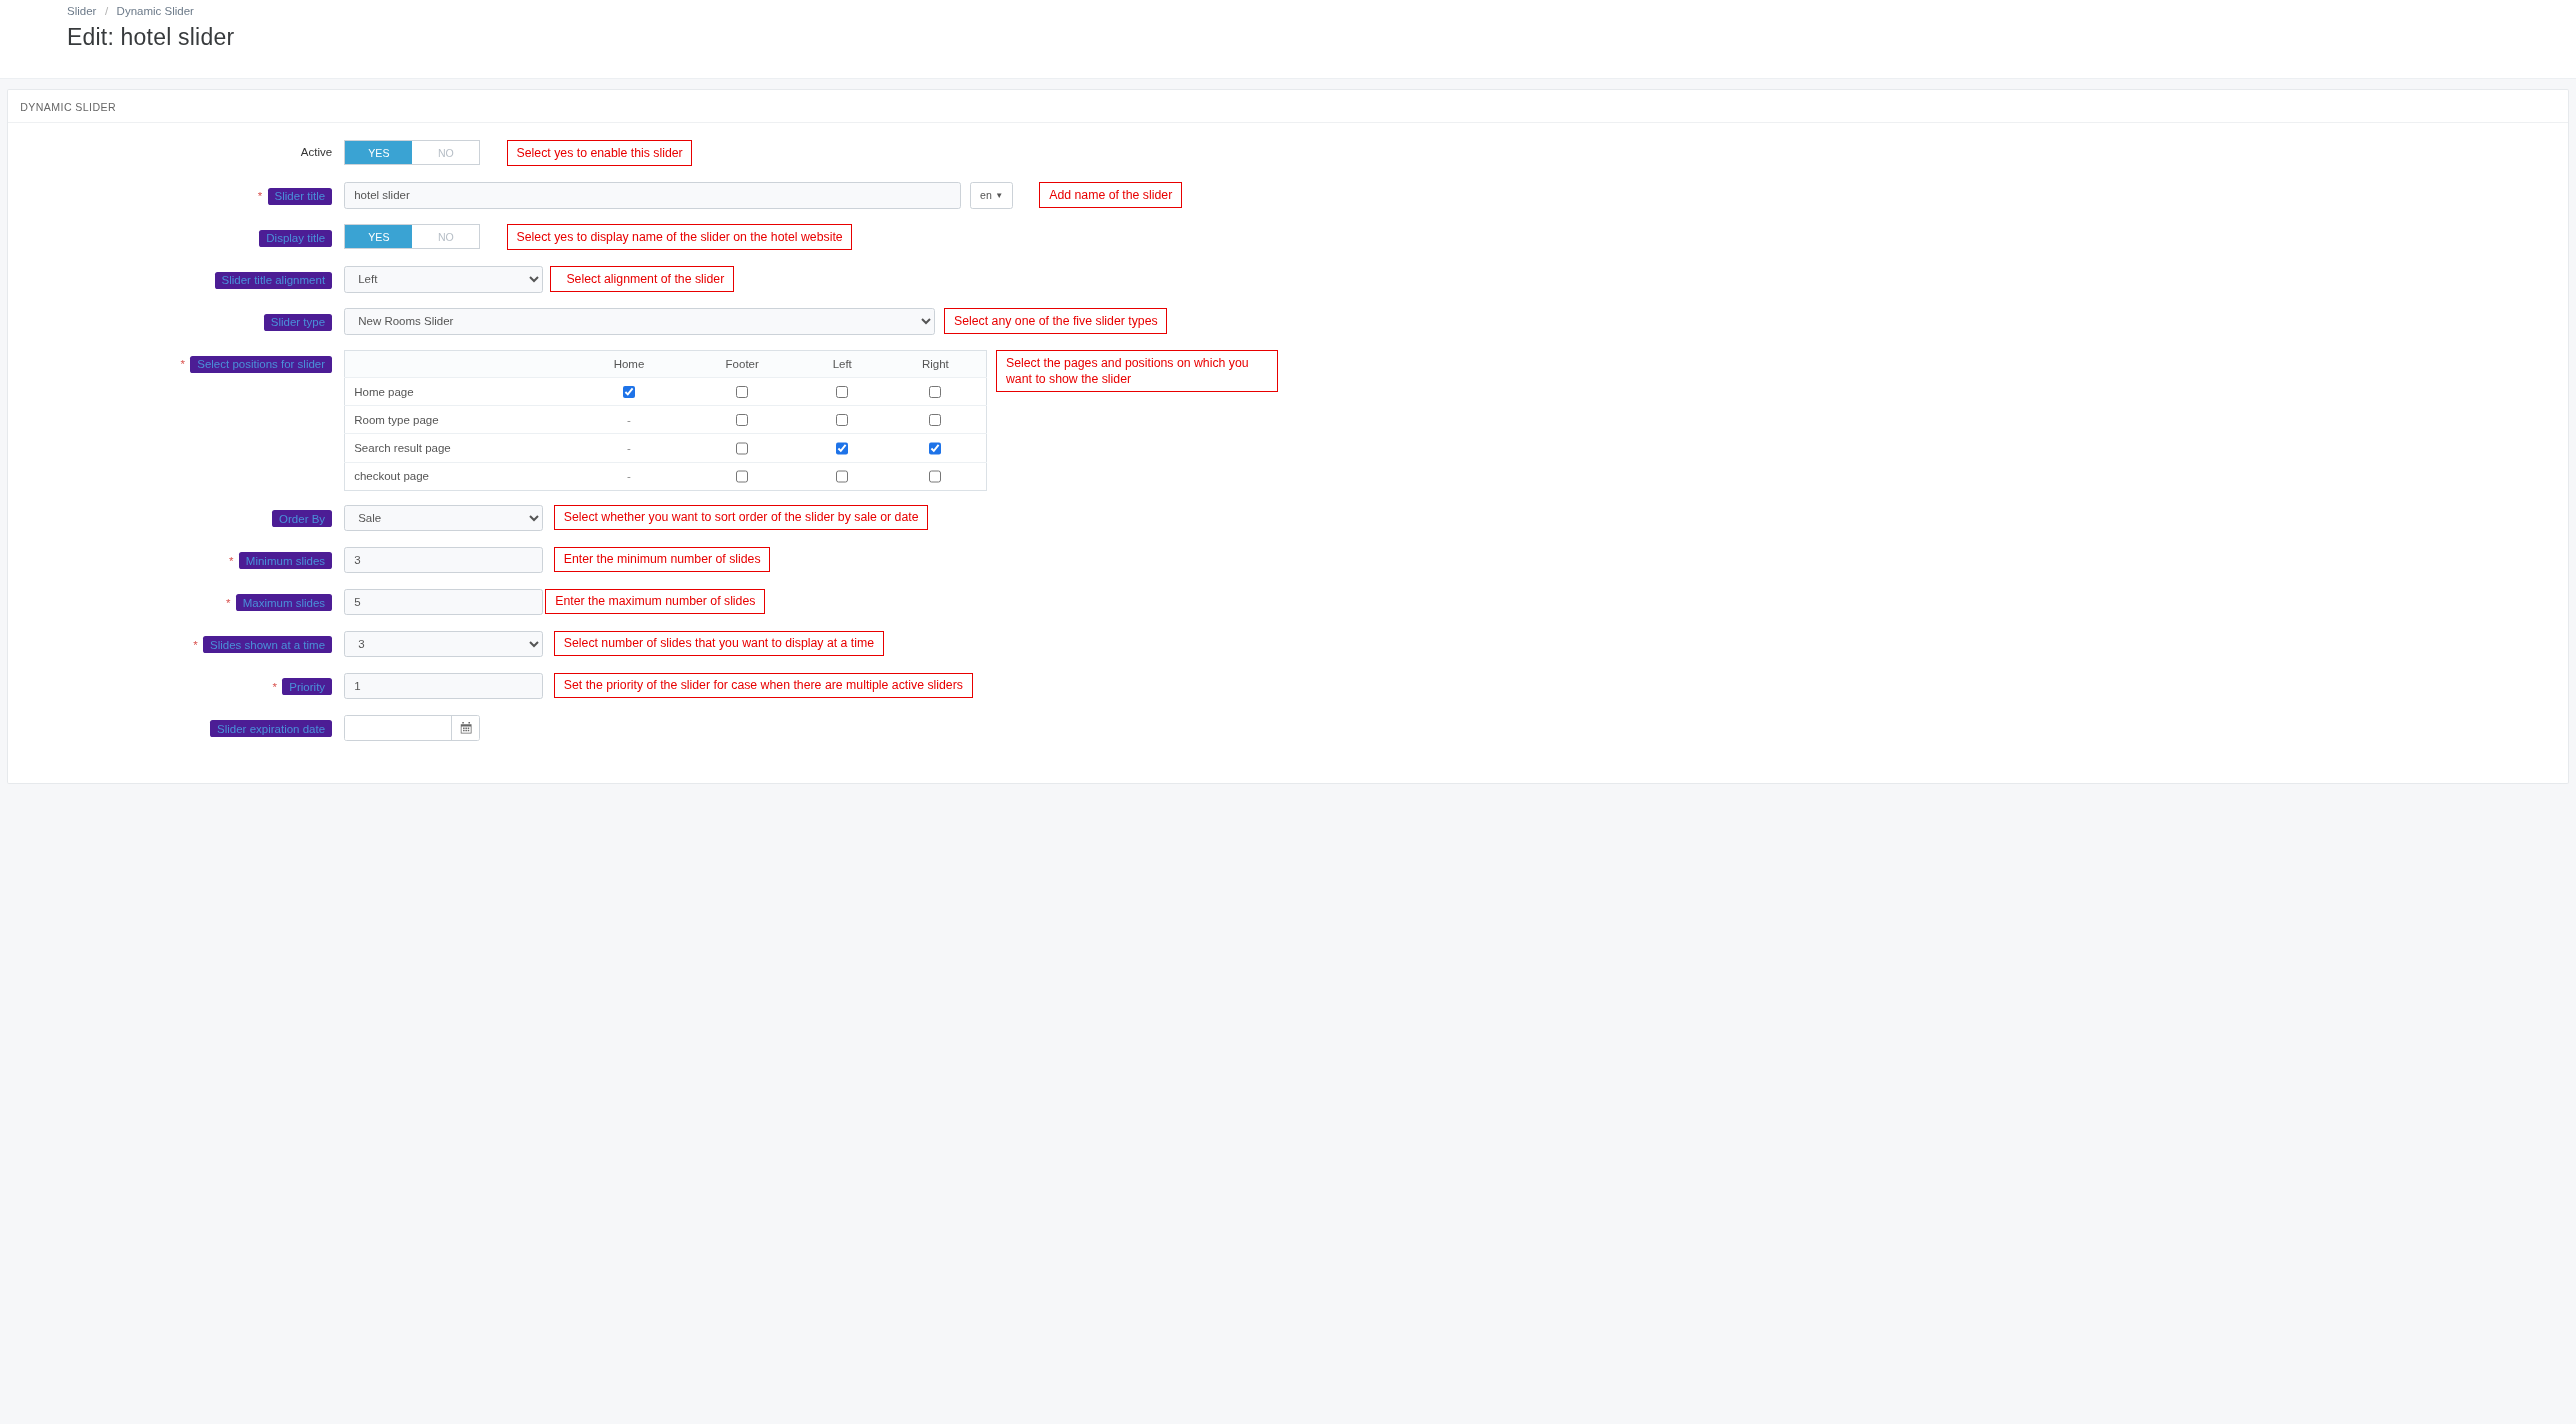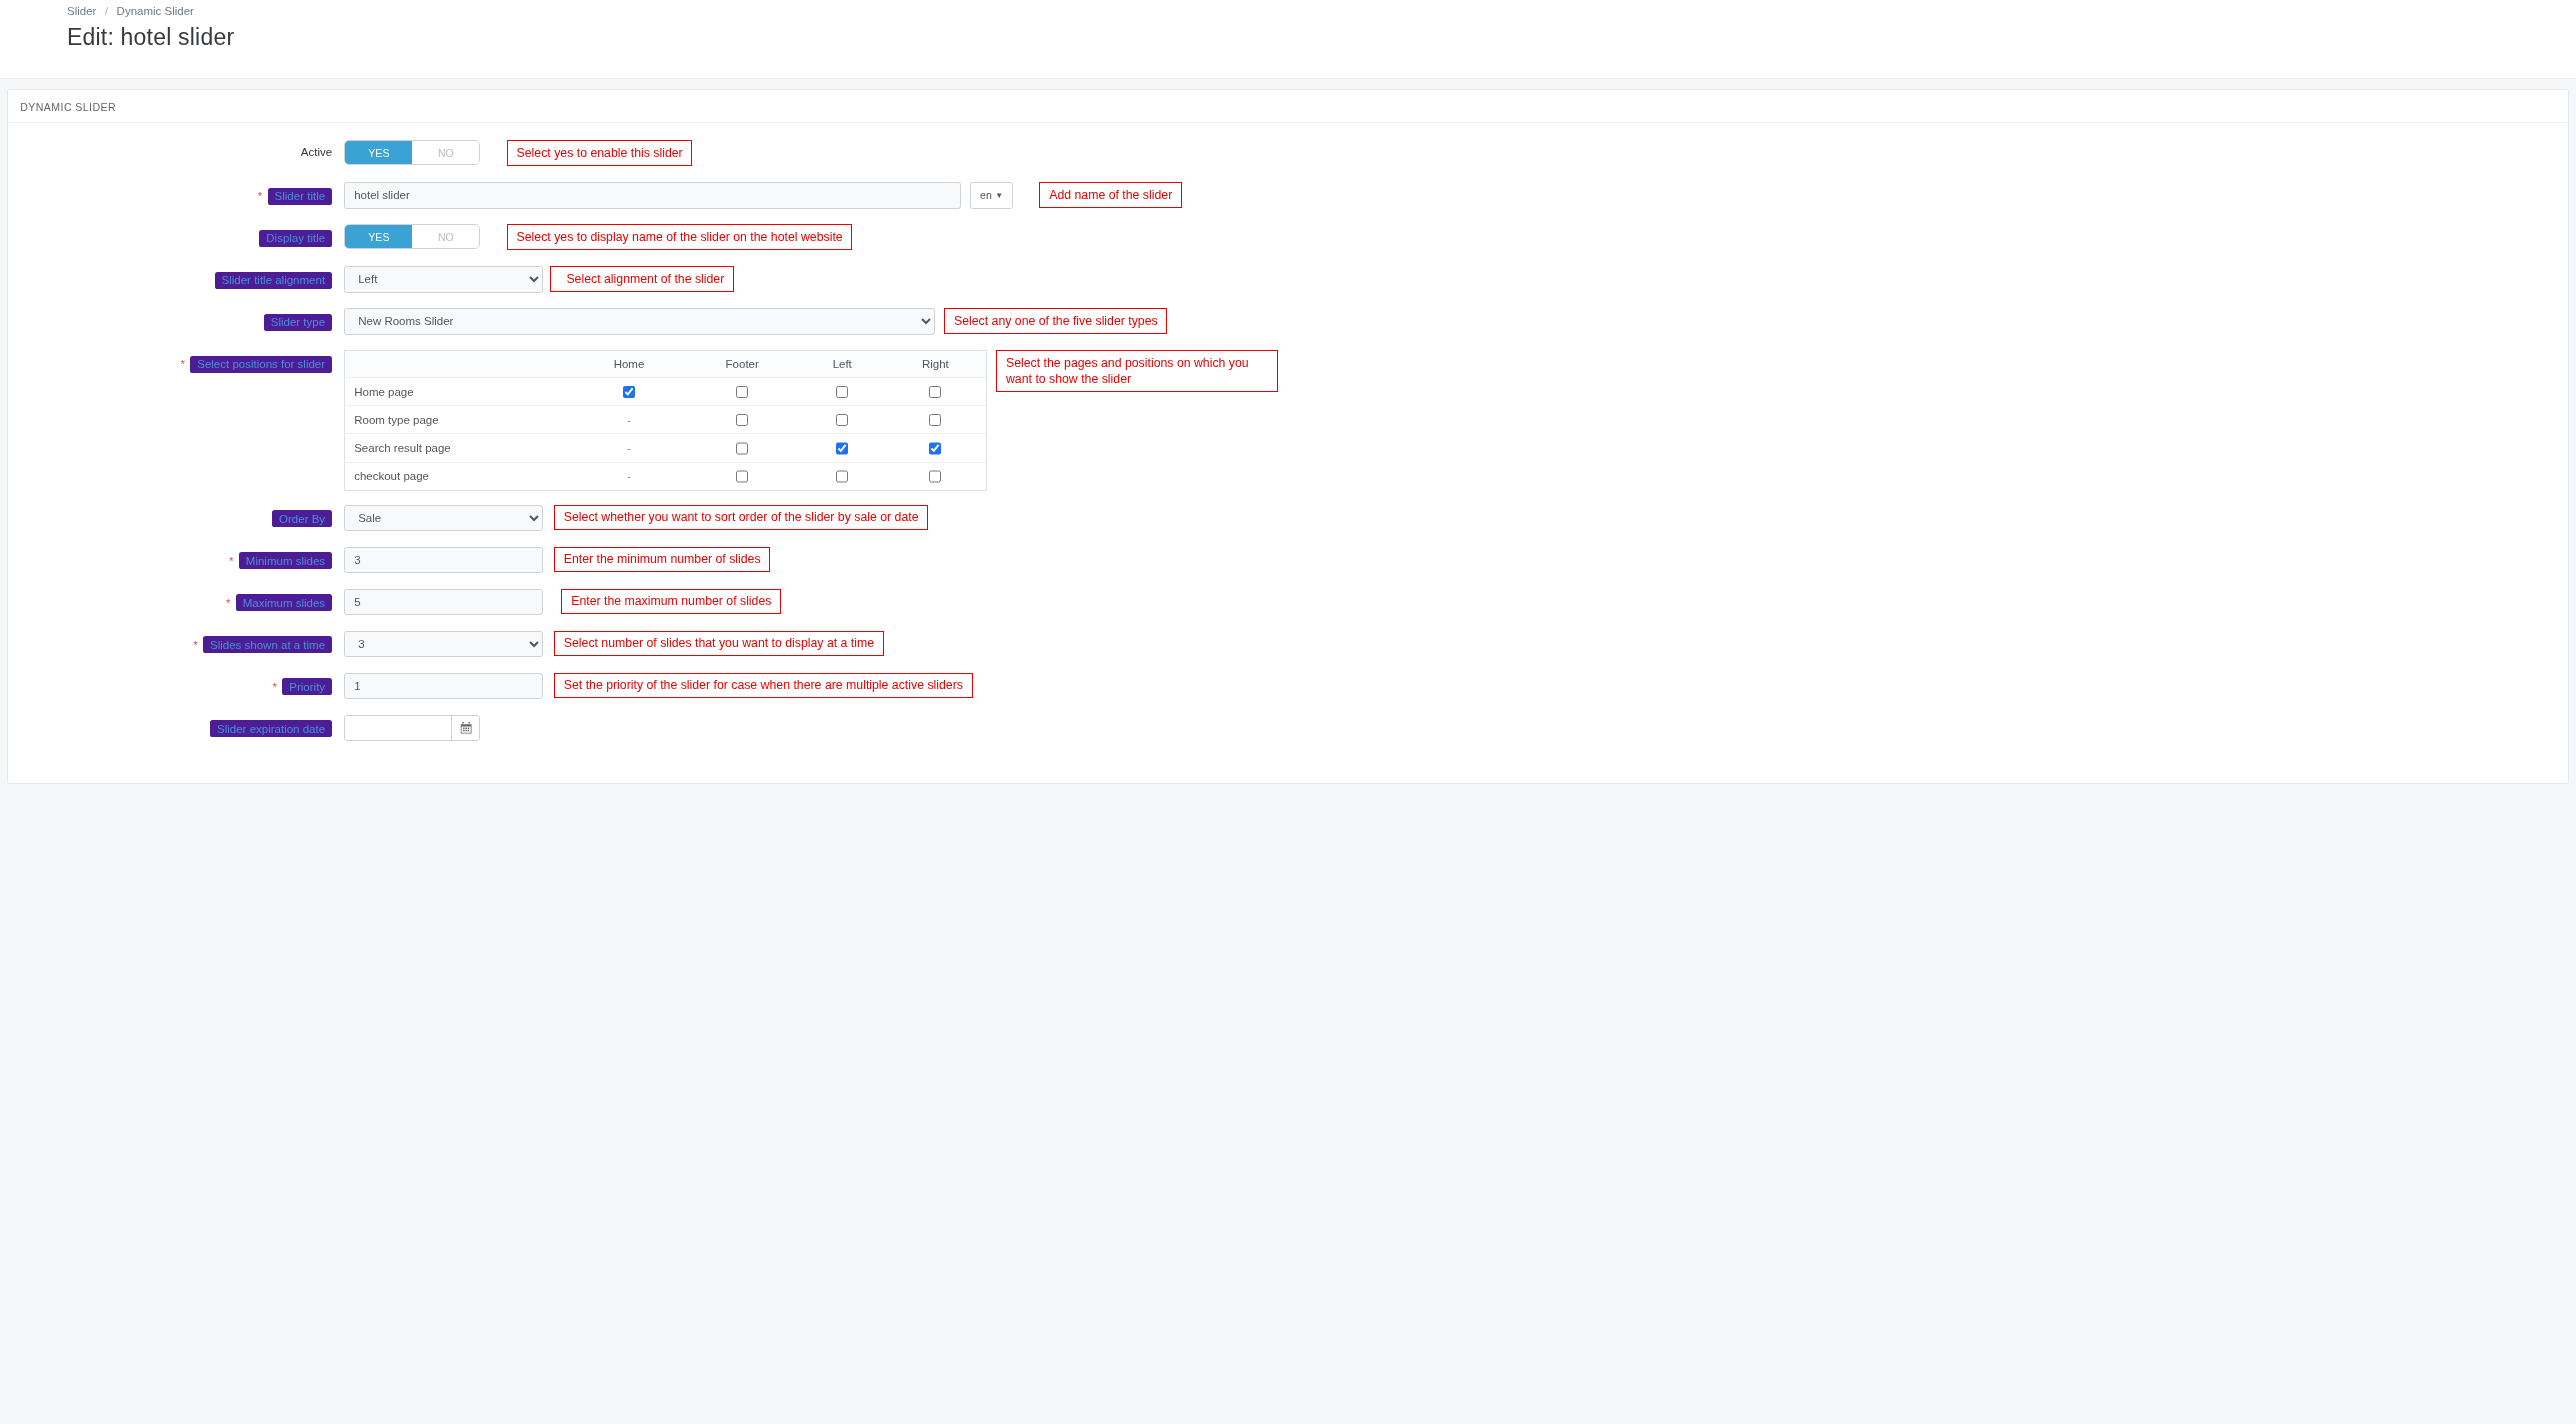--- a/index.html
+++ b/index.html
@@ -71,21 +71,21 @@
   }
   .ctrl-col {
     flex: 1;
     display: flex;
     align-items: flex-start;
     gap: 0;
   }
   .toggle {
     display: inline-flex;
     border: 0.9px solid #ccd2d8;
-    border-radius: 5px;
+    border-radius: 0;
     overflow: hidden;
   }
   .toggle .btn {
     padding: 5.3px 0;
     width: 67px;
     text-align: center;
     font-size: 10.6px;
     font-weight: 500;
     cursor: pointer;
     user-select: none;
@@ -329,21 +329,21 @@
         <div class="ctrl-col">
           <input class="text-input input-sm" type="text" value="3" style="">
           <div class="note" style="margin-left: 10.6px;">Enter the minimum number of slides</div>
         </div>
       </div>
 
       <div class="row">
         <div class="lbl-col"><span class="req">*</span><span class="lbl">Maximum slides</span></div>
         <div class="ctrl-col">
           <input class="text-input input-sm" type="text" value="5" style="">
-          <div class="note" style="margin-left: 18px;">Enter the maximum number of slides</div>
+          <div class="note" style="margin-left: 2px;">Enter the maximum number of slides</div>
         </div>
       </div>
 
       <div class="row">
         <div class="lbl-col"><span class="req">*</span><span class="lbl">Slides shown at a time</span></div>
         <div class="ctrl-col">
           <select class="select select-sm">
             <option>3</option>
           </select>
           <div class="note" style="margin-left: 10.6px;">Select number of slides that you want to display at a time</div>

